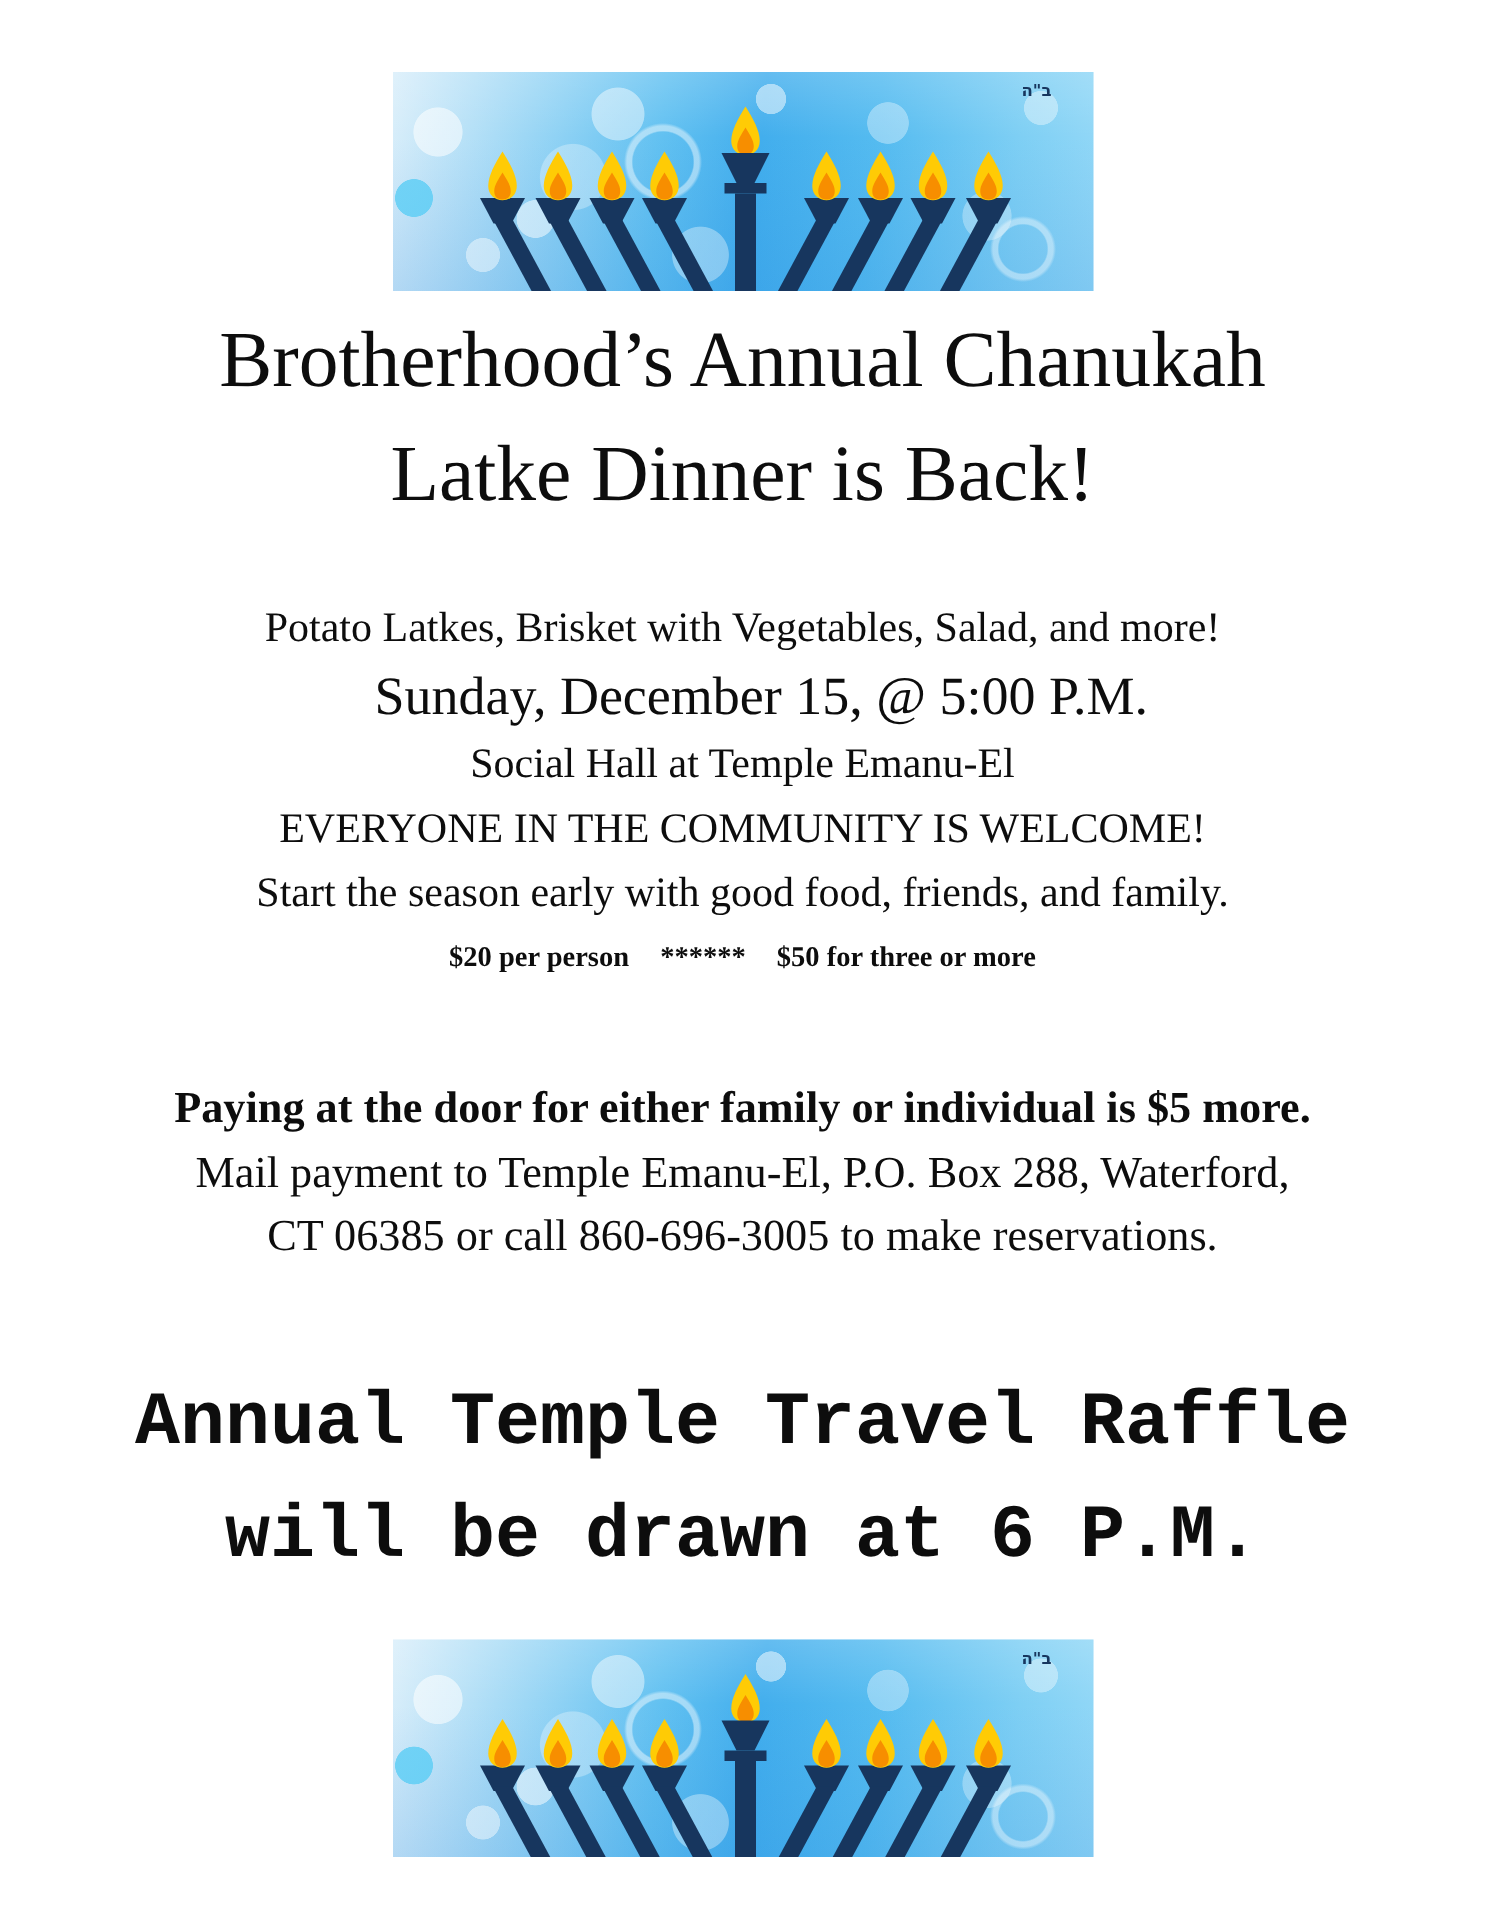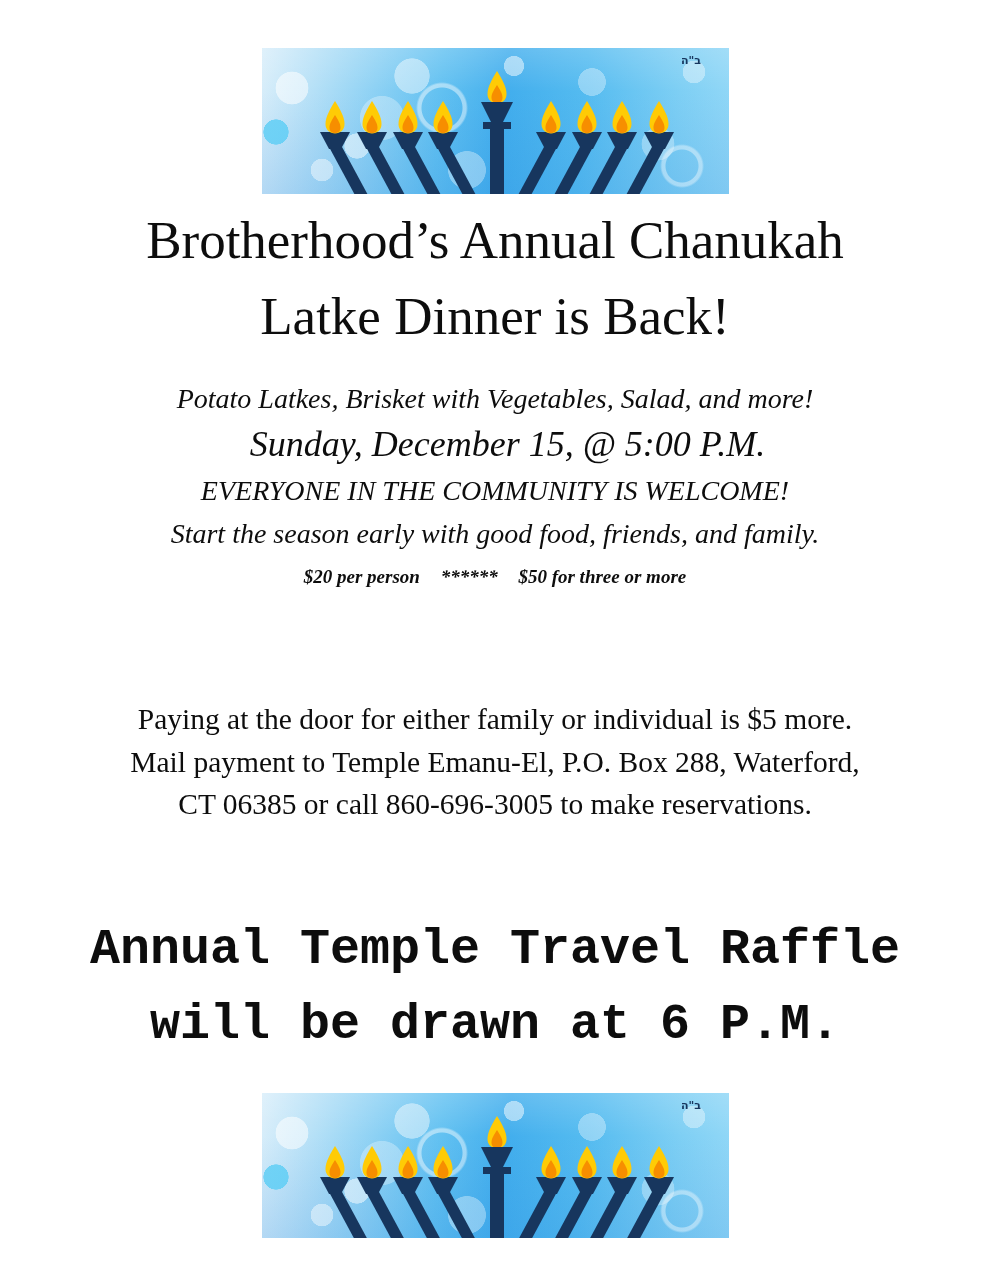--- a/index.html
+++ b/index.html
@@ -40,30 +40,30 @@
     font-family:"DejaVu Sans", sans-serif;
   }
   .menorah-fill{fill:var(--menorah-navy,#17365e);}
   .flame-outer{fill:var(--flame-yellow,#ffcb05);}
   .flame-inner{fill:var(--flame-orange,#f78e00);}
   #banner-top{top:48px;}
   #banner-bottom{top:1093px;height:145px;}
 
   
   #title{top:202px;font-size:53px;line-height:76px;}
-  #details{top:377px;font-style:italic;}
+  #details{top:397px;}
   #details .menu    {position:relative;font-size:28px;line-height:43px;}
   #details .datetime{position:relative;font-size:36px;line-height:49px;padding-left:25px;}
   #details .location{position:relative;font-size:28px;line-height:42px;}
   #details .welcome {position:relative;font-size:28px;line-height:43px;}
   #details .season  {position:relative;font-size:28px;line-height:43px;}
   #details .price   {position:relative;font-size:19px;line-height:43px;font-weight:bold;}
   #details .price .sep{margin:0 16px;}
   #rsvp{top:698px;font-size:29.5px;line-height:42.5px;}
-  #rsvp .bold{font-weight:normal;}
+  #rsvp .bold{font-weight:bold;margin-top:20px;}
   #raffle{top:912px;font-size:50px;line-height:75px;font-weight:bold;font-family:Liberation Mono, monospace;}
   .txt div{white-space:nowrap;}
 </style>
 </head>
 <body>
 
 <div id="flyer">
 
   <div class="banner" id="banner-top">
     <svg width="467" height="146" viewBox="0 0 467 146">
@@ -102,20 +102,21 @@
   </div>
 
   <div class="txt" id="title">
     <div>Brotherhood’s Annual Chanukah</div>
     <div>Latke Dinner is Back!</div>
   </div>
 
   <div class="txt" id="details">
     <div class="menu">Potato Latkes, Brisket with Vegetables, Salad, and more!</div>
     <div class="datetime">Sunday, December 15, @ 5:00 P.M.</div>
+    <div class="location">Social Hall at Temple Emanu-El</div>
     <div class="welcome">EVERYONE IN THE COMMUNITY IS WELCOME!</div>
     <div class="season">Start the season early with good food, friends, and family.</div>
     <div class="price">
       <span>$20 per person</span>
       <span class="sep">******</span>
       <span>$50 for three or more</span>
     </div>
   </div>
 
   <div class="txt" id="rsvp">

